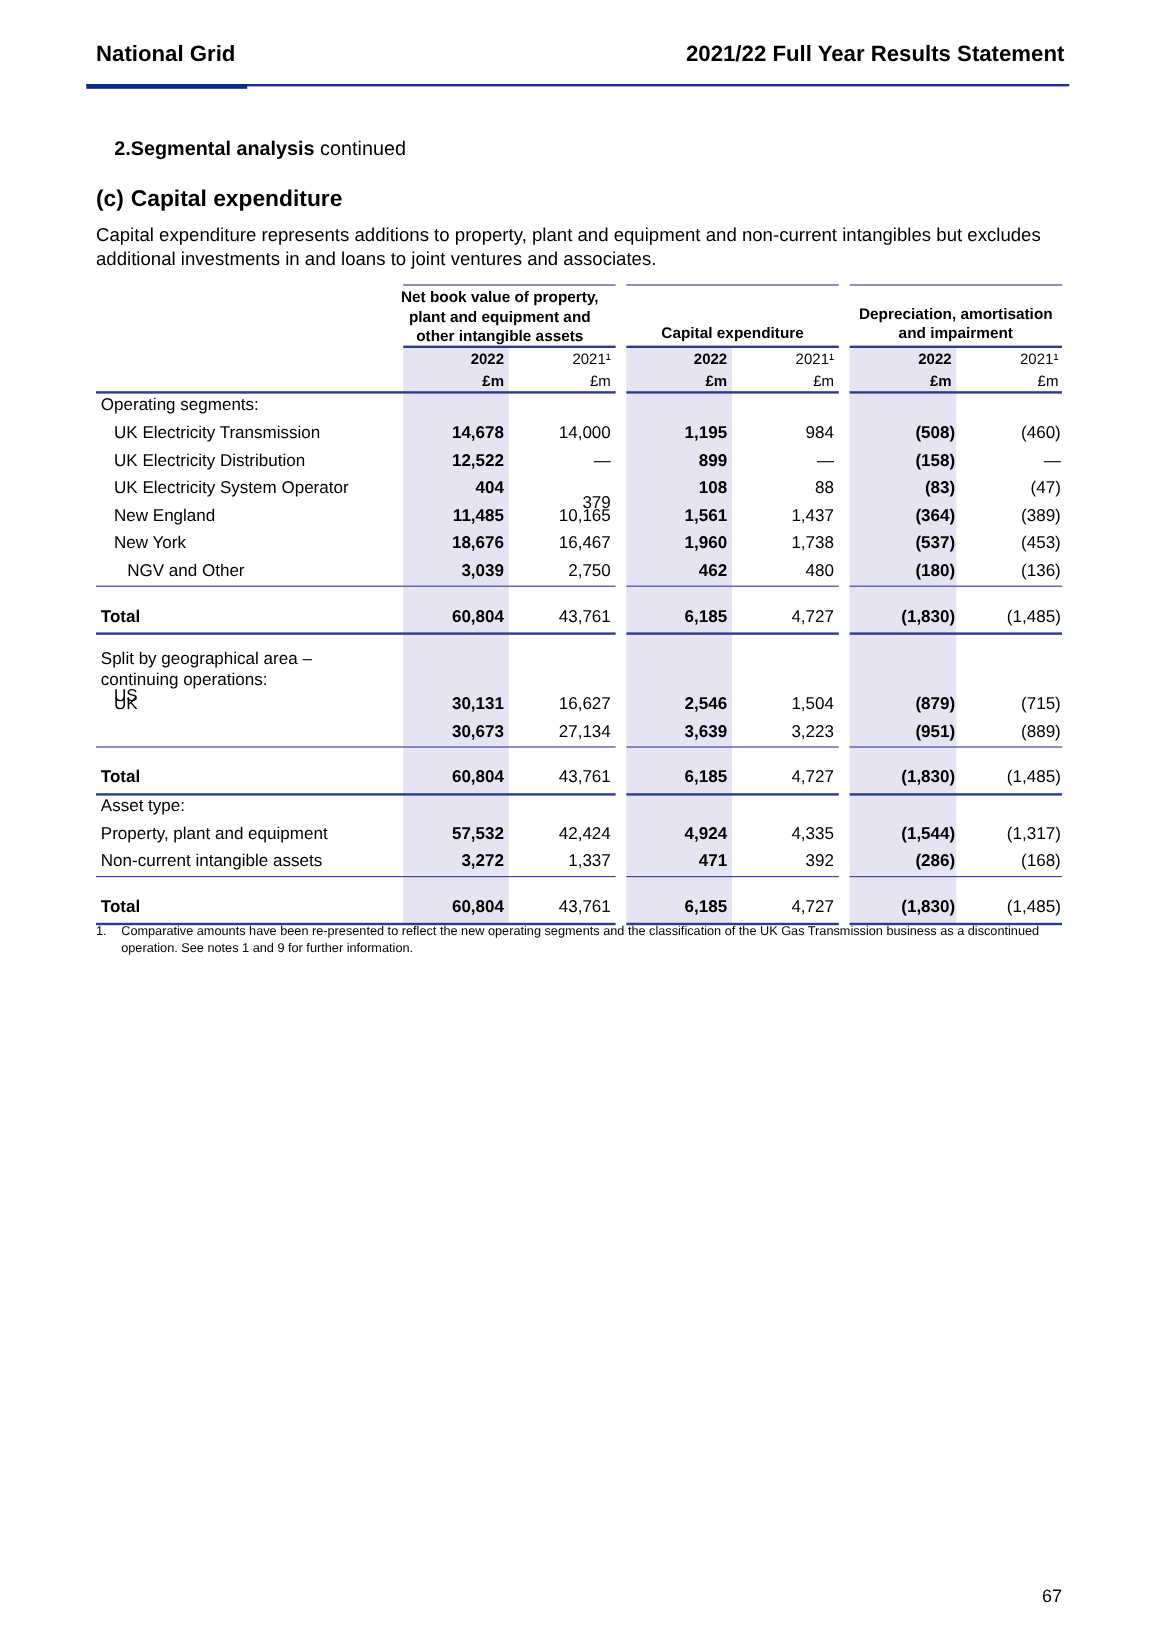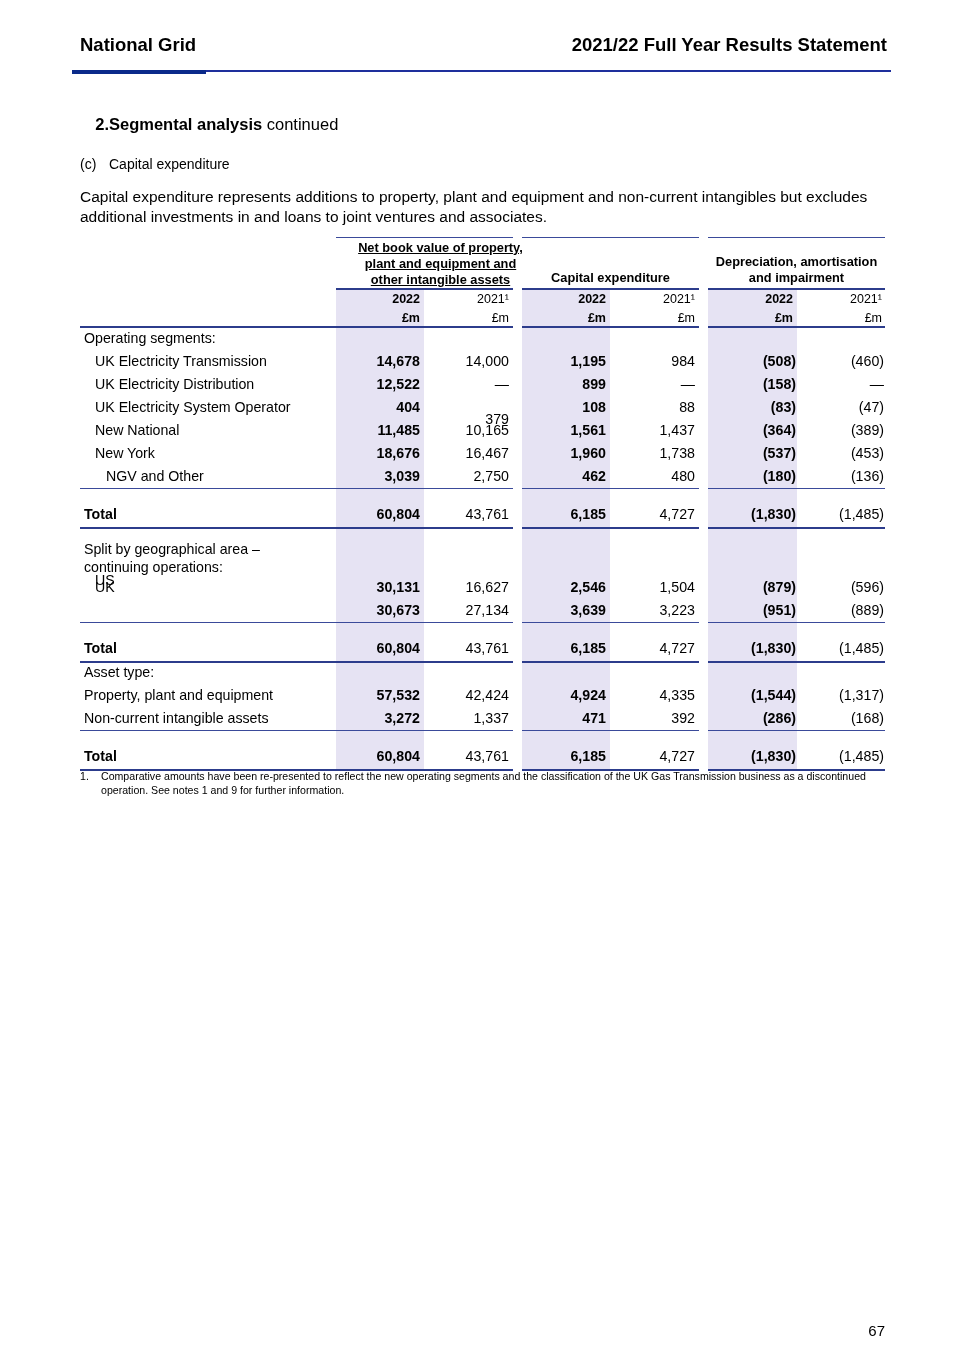--- a/index.html
+++ b/index.html
@@ -4,21 +4,21 @@
 <style>
   html, body { margin:0; padding:0; background:#ffffff; }
   body { width:965px; height:1365px; position:relative; font-family:"Liberation Sans", sans-serif; color:#000; overflow:hidden; }
   .hdr-left { position:absolute; left:80px; top:34px; font-size:18.5px; font-weight:bold; }
   .hdr-right { position:absolute; right:78px; top:34px; font-size:18.5px; font-weight:bold; }
   .hdr-rule-thin { position:absolute; left:72px; top:70px; width:819px; height:2px; background:#1e2f9c; }
   .hdr-rule-thick { position:absolute; left:72px; top:70px; width:134px; height:4px; background:#0a2a8a; }
   .sec-title { position:absolute; left:80px; top:115px; font-size:16.5px; }
   .sec-title .num { font-weight:bold; display:inline-block; width:29px; }
   .sec-title .name { font-weight:bold; }
-  .sub-title { position:absolute; left:80px; top:156px; font-size:14px; font-weight:normal; }
+  .sub-title { position:absolute; left:80px; top:156px; font-size:19px; font-weight:bold; }
   .sub-title .lbl { display:inline-block; width:29px; }
   .intro { position:absolute; left:80px; top:187px; width:790px; font-size:15.5px; line-height:19.5px; }
   .shade { position:absolute; background:#e6e3f3; }
   .rule { position:absolute; height:2px; background:#2c3c8c; }
   .rule.thin { height:1px; background:#3a4a9a; }
   .cell { position:absolute; font-size:14.2px; white-space:nowrap; }
   .num { text-align:right; }
   .b { font-weight:bold; }
   .gh { position:absolute; font-size:12.8px; font-weight:bold; text-align:center; line-height:16px; }
   .yh { position:absolute; font-size:12.5px; text-align:right; }
@@ -47,21 +47,21 @@
 <div>
 
   <div class="shade" style="left:336px; top:290px; width:88px; height:480px;"></div>
   <div class="shade" style="left:522px; top:290px; width:88px; height:480px;"></div>
   <div class="shade" style="left:708px; top:290px; width:89px; height:480px;"></div>
 
   <div class="rule thin" style="left:336px; top:237px; width:177px;"></div>
   <div class="rule thin" style="left:522px; top:237px; width:177px;"></div>
   <div class="rule thin" style="left:708px; top:237px; width:177px;"></div>
 
-  <div class="gh" style="left:352px; top:240px; width:177px;text-decoration:underline;">Net book value of property, plant and equipment and other intangible assets</div>
+  <div class="gh" style="left:328px; top:240px; width:177px;">Net book value of property, plant and equipment and other intangible assets</div>
   <div class="gh" style="left:522px; top:270px; width:177px;">Capital expenditure</div>
   <div class="gh" style="left:708px; top:254px; width:177px;">Depreciation, amortisation and impairment</div>
 
   <div class="rule" style="left:336px; top:288px; width:177px;"></div>
   <div class="rule" style="left:522px; top:288px; width:177px;"></div>
   <div class="rule" style="left:708px; top:288px; width:177px;"></div>
 
   <div class="yh b" style="left:336px; top:292px; width:84px;">2022</div>
   <div class="yh" style="left:424px; top:292px; width:85px;">2021¹</div>
   <div class="yh b" style="left:522px; top:292px; width:84px;">2022</div>
@@ -104,21 +104,21 @@
       <div>
         <div class="cell" style="left: 95px; top: 399px;">UK Electricity System Operator</div>
         <div class="cell num b" style="left: 330px; width: 90px; top: 399px;">404</div>
         <div class="cell num" style="left: 419px; width: 90px; top: 399px; margin-top: 12px;">379</div>
         <div class="cell num b" style="left: 516px; width: 90px; top: 399px;">108</div>
         <div class="cell num" style="left: 605px; width: 90px; top: 399px;">88</div>
         <div class="cell num b" style="left: 706px; width: 90px; top: 399px;">(83)</div>
         <div class="cell num" style="left: 794px; width: 90px; top: 399px;">(47)</div>
       </div>
       <div>
-        <div class="cell" style="left: 95px; top: 422px;">New National</div>
+        <div class="cell" style="left: 95px; top: 422px;">New England</div>
         <div class="cell num b" style="left: 330px; width: 90px; top: 422px;">11,485</div>
         <div class="cell num" style="left: 419px; width: 90px; top: 422px;">10,165</div>
         <div class="cell num b" style="left: 516px; width: 90px; top: 422px;">1,561</div>
         <div class="cell num" style="left: 605px; width: 90px; top: 422px;">1,437</div>
         <div class="cell num b" style="left: 706px; width: 90px; top: 422px;">(364)</div>
         <div class="cell num" style="left: 794px; width: 90px; top: 422px;">(389)</div>
       </div>
       <div>
         <div class="cell" style="left: 95px; top: 445px;">New York</div>
         <div class="cell num b" style="left: 330px; width: 90px; top: 445px;">18,676</div>
@@ -163,21 +163,21 @@
   <div class="cell" style="left:84px; top:559px;">continuing operations:</div>
 
   <div id="rows-geographic">
       <div>
         <div class="cell" style="left: 95px; top: 579px;">UK</div>
         <div class="cell num b" style="left: 330px; width: 90px; top: 579px;">30,131</div>
         <div class="cell num" style="left: 419px; width: 90px; top: 579px;">16,627</div>
         <div class="cell num b" style="left: 516px; width: 90px; top: 579px;">2,546</div>
         <div class="cell num" style="left: 605px; width: 90px; top: 579px;">1,504</div>
         <div class="cell num b" style="left: 706px; width: 90px; top: 579px;">(879)</div>
-        <div class="cell num" style="left: 794px; width: 90px; top: 579px;">(596)</div>
+        <div class="cell num" style="left: 794px; width: 90px; top: 579px;">(715)</div>
       </div>
       <div>
         <div class="cell" style="left: 95px; top: 572px;">US</div>
         <div class="cell num b" style="left: 330px; width: 90px; top: 602px;">30,673</div>
         <div class="cell num" style="left: 419px; width: 90px; top: 602px;">27,134</div>
         <div class="cell num b" style="left: 516px; width: 90px; top: 602px;">3,639</div>
         <div class="cell num" style="left: 605px; width: 90px; top: 602px;">3,223</div>
         <div class="cell num b" style="left: 706px; width: 90px; top: 602px;">(951)</div>
         <div class="cell num" style="left: 794px; width: 90px; top: 602px;">(889)</div>
       </div>

